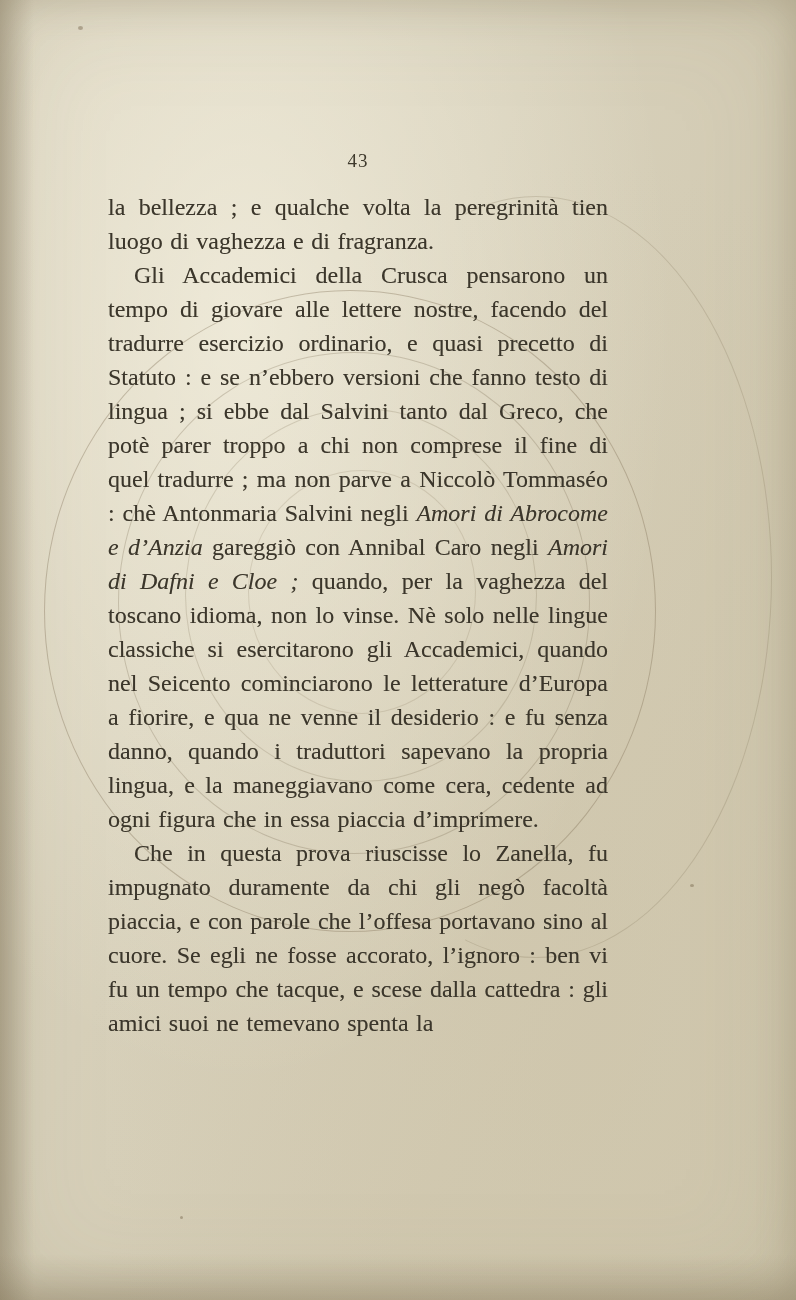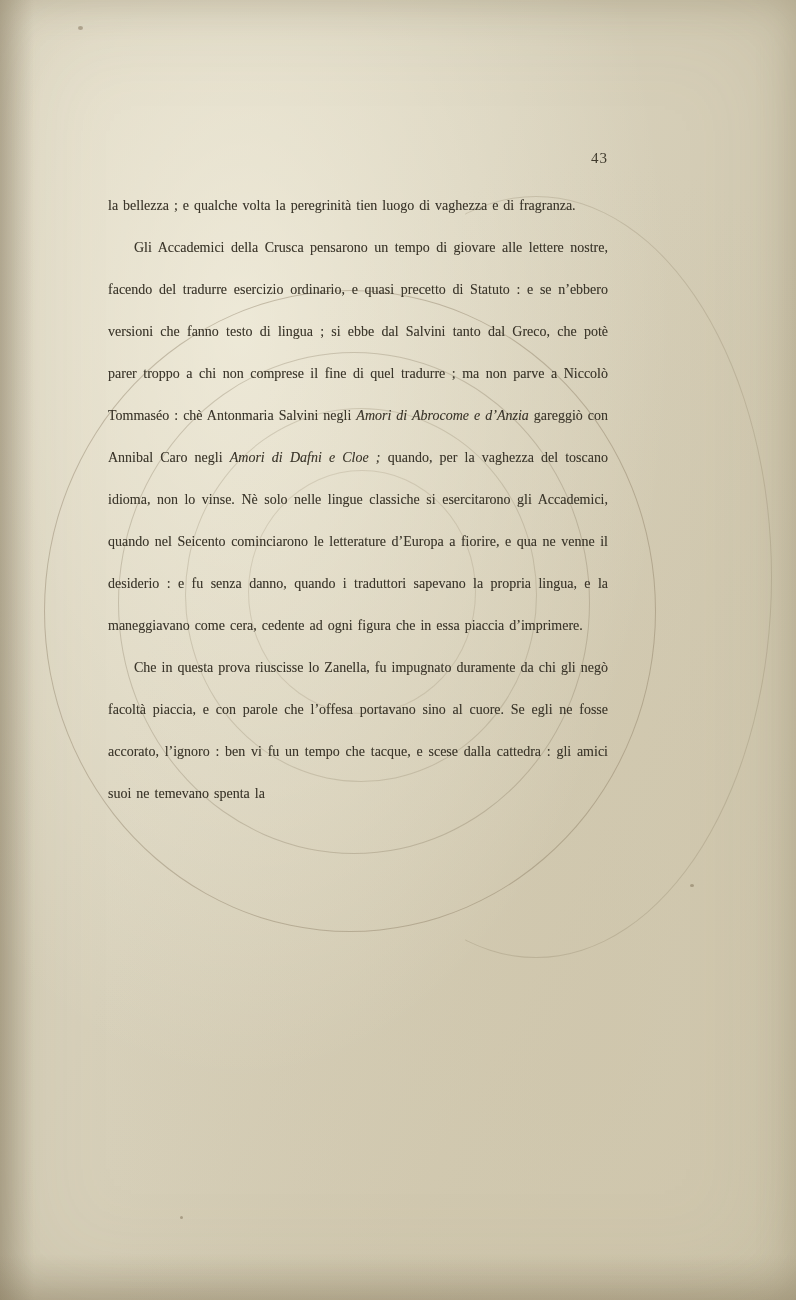--- a/index.html
+++ b/index.html
@@ -79,30 +79,30 @@
     pointer-events: none;
   }
 
   #content {
     position: absolute;
     left: 108px;
     top: 150px;
     width: 500px;
   }
   .folio {
-    text-align: right;
-    font-size: 15px;
+    text-align: center;
+    font-size: 19px;
     color: #3f3a2d;
     letter-spacing: 1px;
     margin: 0 0 18px 0;
   }
   p.para {
     margin: 0;
-    font-size: 14px;
-    line-height: 42px;
+    font-size: 24px;
+    line-height: 34px;
     color: #3b362b;
     text-align: justify;
     text-justify: inter-word;
     word-spacing: 1.5px;
     text-shadow: 0 0 0.6px rgba(60,54,40,0.35);
   }
   p.indent {
     text-indent: 26px;
   }
   p.para + p.para {

